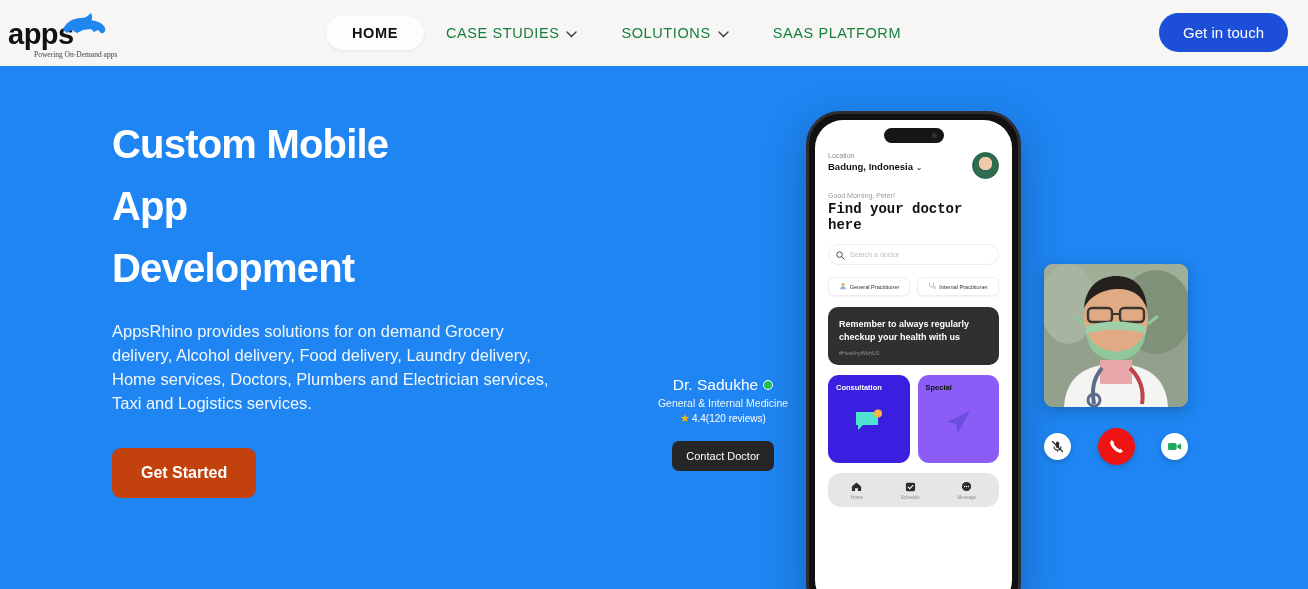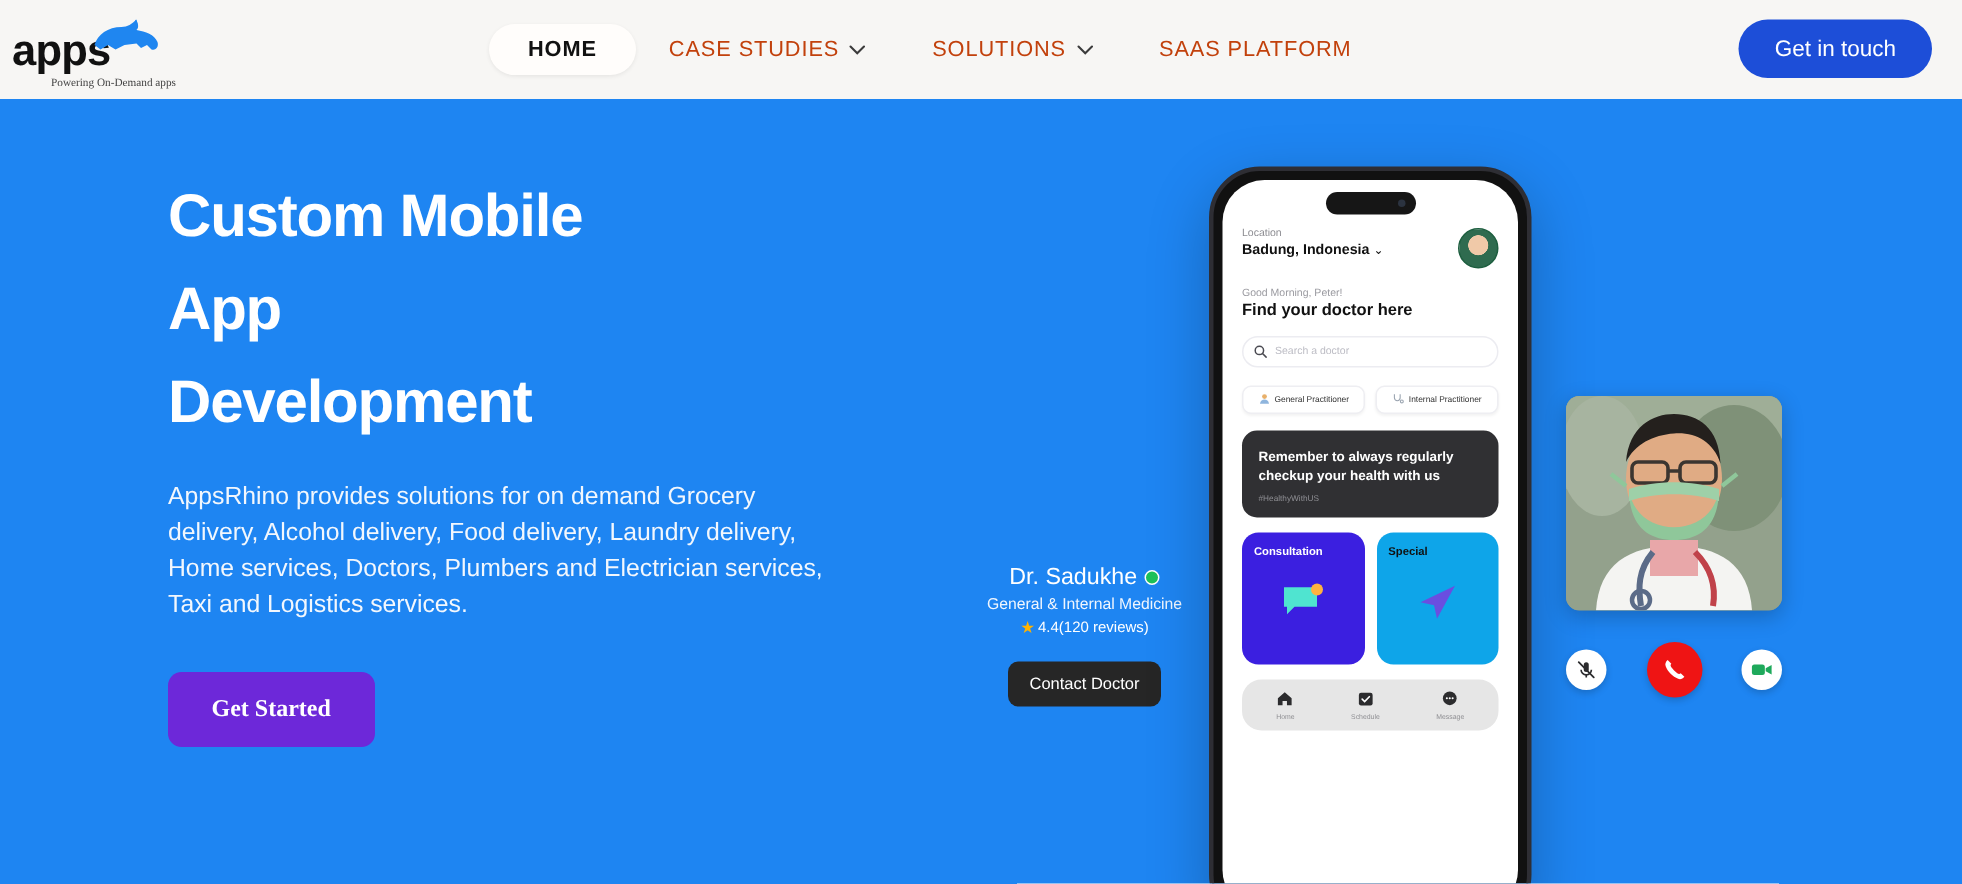--- a/index.html
+++ b/index.html
@@ -37,21 +37,21 @@
     padding-left: 20px;
   }
 
   .nav {
     position: absolute; left: 326px; top: 0;
     height: 66px; display: flex; align-items: center; gap: 0;
   }
   .nav-item {
     display: flex; align-items: center; gap: 7px;
     font-size: 14.5px; letter-spacing: 0.6px;
-    color: #c2410c; padding: 9px 22px; white-space: nowrap;
+    color: #15803d; padding: 9px 22px; white-space: nowrap;
     cursor: pointer;
   }
   .nav-item.active {
     background: #fffdfb; color: #111; font-weight: bold;
     border-radius: 20px;
     box-shadow: 0 1px 3px rgba(0,0,0,.07);
     padding-left: 26px; padding-right: 26px;
   }
   .nav-item .chev { font-size: 11px; line-height: 1; position: relative; top: 1px; }
 
@@ -76,24 +76,24 @@
     color: #ffffff; letter-spacing: -0.8px;
   }
   .hero-sub {
     margin-top: 20px;
     font-size: 16.5px; line-height: 24px; color: #f2f7fd;
     width: 440px;
   }
   .started-btn {
     margin-top: 33px;
     display: inline-block;
-    background: #6d28d9; color: #fff;
+    background: #c2410c; color: #fff;
     font-size: 16px; font-weight: bold;
     padding: 16px 29px; border: none; border-radius: 9px;
-    cursor: pointer; font-family: Liberation Serif, serif;
+    cursor: pointer; font-family: Liberation Sans, sans-serif;
   }
 
   
   .doc-info {
     position: absolute; left: 655px; top: 310px;
     width: 136px; text-align: center; color: #fff;
   }
   .doc-name {
     font-size: 15.5px; display: flex; align-items: center;
     justify-content: center; gap: 5px; white-space: nowrap;
@@ -144,21 +144,21 @@
   .loc-row { display: flex; justify-content: space-between; align-items: flex-start; }
   .loc-label { font-size: 7px; color: #8d8d92; }
   .loc-value { font-size: 9.5px; font-weight: bold; color: #111; margin-top: 2px; }
   .loc-value .chev { font-size: 8px; font-weight: normal; }
   .avatar {
     width: 27px; height: 27px; border-radius: 50%;
     background: radial-gradient(circle at 50% 42%, #f0c9a8 0 34%, #2f6b4f 36% 100%);
     border: 1.5px solid #1d5e3f;
   }
   .greet { font-size: 7px; color: #9a9aa0; margin-top: 13px; }
-  .find-title { font-size: 11px; font-weight: bold; color: #111; margin-top: 2px; }
+  .find-title { font-size: 14px; font-weight: bold; color: #111; margin-top: 2px; font-family: Liberation Mono, monospace; }
 
   .search-box {
     margin-top: 11px; height: 21px;
     border: 1px solid #ececf1; border-radius: 11px;
     display: flex; align-items: center; gap: 5px; padding: 0 7px;
     background: #fff;
   }
   .search-ph { font-size: 7px; color: #bcbcc4; }
 
   .chips { display: flex; gap: 7px; margin-top: 12px; }
@@ -175,21 +175,21 @@
   }
   .promo-text { font-size: 9px; line-height: 13px; font-weight: bold; }
   .promo-tag { font-size: 5.5px; color: #8e8e93; margin-top: 6px; }
 
   .cards { display: flex; gap: 8px; margin-top: 10px; }
   .card {
     flex: 1; height: 88px; border-radius: 11px; padding: 8px;
     position: relative; overflow: hidden;
   }
   .card.consult { background: #3b1fe0; }
-  .card.special { background: #0ea5e9; }
+  .card.special { background: #8b5cf6; }
   .card-title { font-size: 7.5px; font-weight: bold; }
   .card.consult .card-title { color: #fff; }
   .card.special .card-title { color: #111; }
   .chat-glyph {
     position: absolute; left: 50%; top: 56%; transform: translate(-50%,-50%);
   }
 
   .bottom-nav {
     margin-top: 10px; height: 34px; background: #e6e6e6;
     border-radius: 13px; display: flex; align-items: center;

